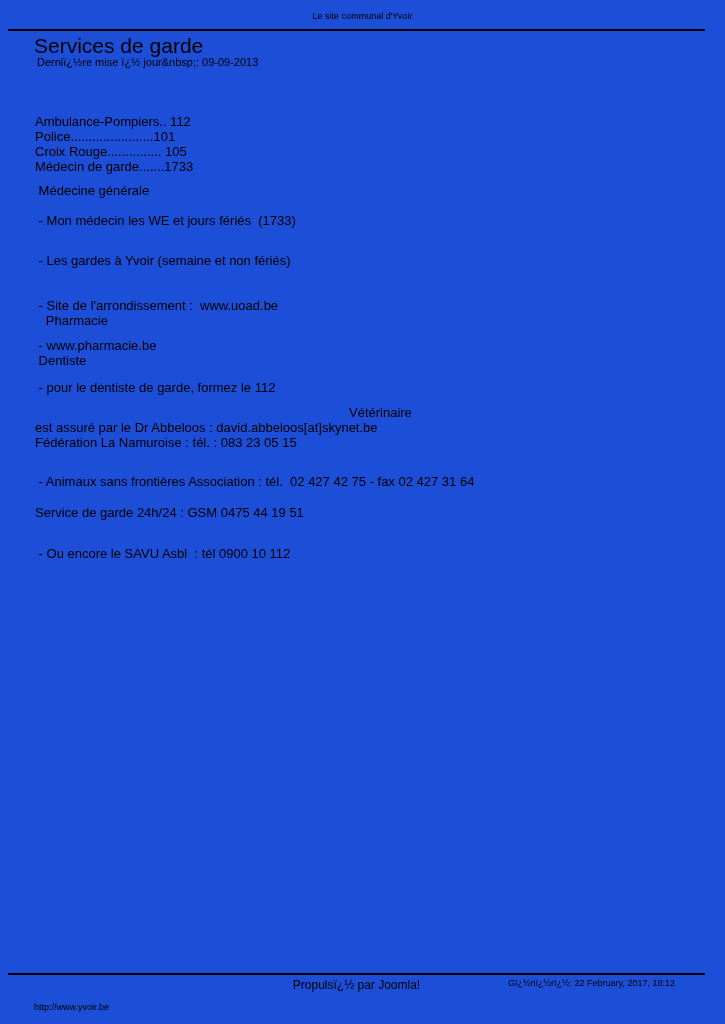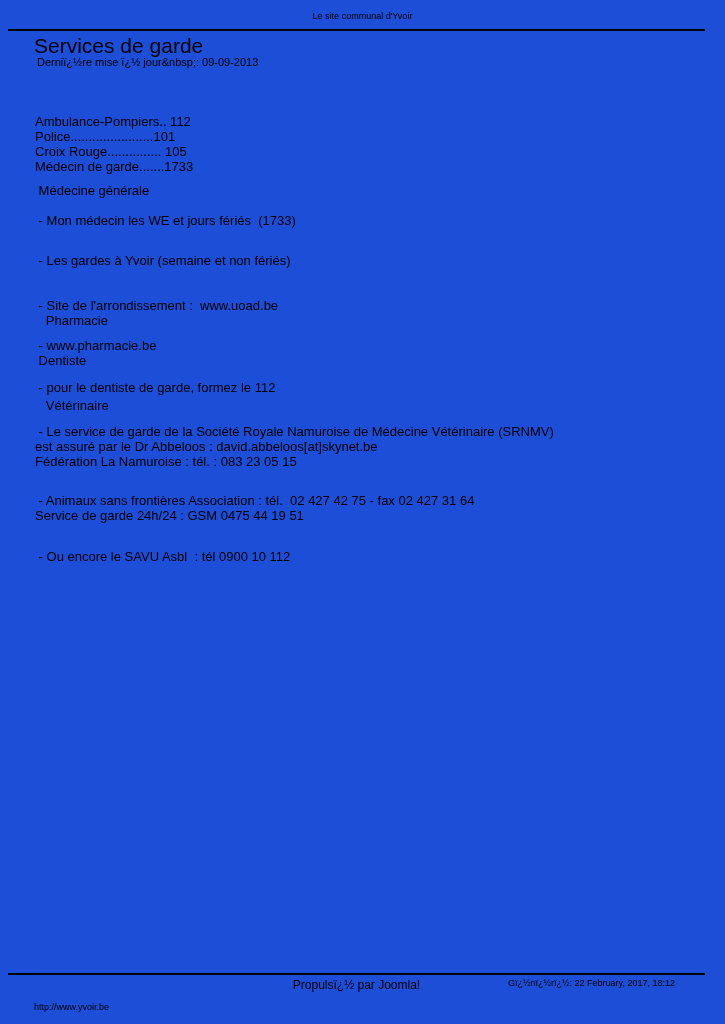--- a/index.html
+++ b/index.html
@@ -105,26 +105,25 @@
       <div class="body-line" style="margin-top: 0px;">Croix Rouge............... 105</div>
       <div class="body-line" style="margin-top: 0px;">Médecin de garde.......1733</div>
       <div class="body-line" style="margin-top: 9px;"> Médecine générale</div>
       <div class="body-line" style="margin-top: 15px;"> - Mon médecin les WE et jours fériés  (1733)</div>
       <div class="body-line" style="margin-top: 25px;"> - Les gardes à Yvoir (semaine et non fériés)</div>
       <div class="body-line" style="margin-top: 30px;"> - Site de l'arrondissement :  www.uoad.be</div>
       <div class="body-line" style="margin-top: 0px;">   Pharmacie</div>
       <div class="body-line" style="margin-top: 10px;"> - www.pharmacie.be</div>
       <div class="body-line" style="margin-top: 0px;"> Dentiste</div>
       <div class="body-line" style="margin-top: 12px;"> - pour le dentiste de garde, formez le 112</div>
-      <div class="body-line" style="margin-top: 3px;">   Vétérinaire</div>
-      <div class="body-line" style="margin-top: 11px;"> - Le service de garde de la Société Royale Namuroise de Médecine Vétérinaire (SRNMV)</div>
+      <div class="body-line" style="margin-top: 10px; text-align: center;">   Vétérinaire</div>
       <div class="body-line" style="margin-top: 0px;">est assuré par le Dr Abbeloos : david.abbeloos[at]skynet.be</div>
       <div class="body-line" style="margin-top: 0px;">Fédération La Namuroise : tél. : 083 23 05 15</div>
       <div class="body-line" style="margin-top: 24px;"> - Animaux sans frontières Association : tél.  02 427 42 75 - fax 02 427 31 64</div>
-      <div class="body-line" style="margin-top: 0px;">Service de garde 24h/24 : GSM 0475 44 19 51</div>
+      <div class="body-line" style="margin-top: 16px;">Service de garde 24h/24 : GSM 0475 44 19 51</div>
       <div class="body-line" style="margin-top: 26px;"> - Ou encore le SAVU Asbl  : tél 0900 10 112</div>
     </div>
 
   <div class="rule rule-bottom"></div>
 
   <div class="footer-url">http://www.yvoir.be</div>
 
   <div class="footer-center">Propulsï¿½ par Joomla!</div>
 
   <div class="footer-right">Gï¿½nï¿½rï¿½: 22 February, 2017, 18:12</div>

